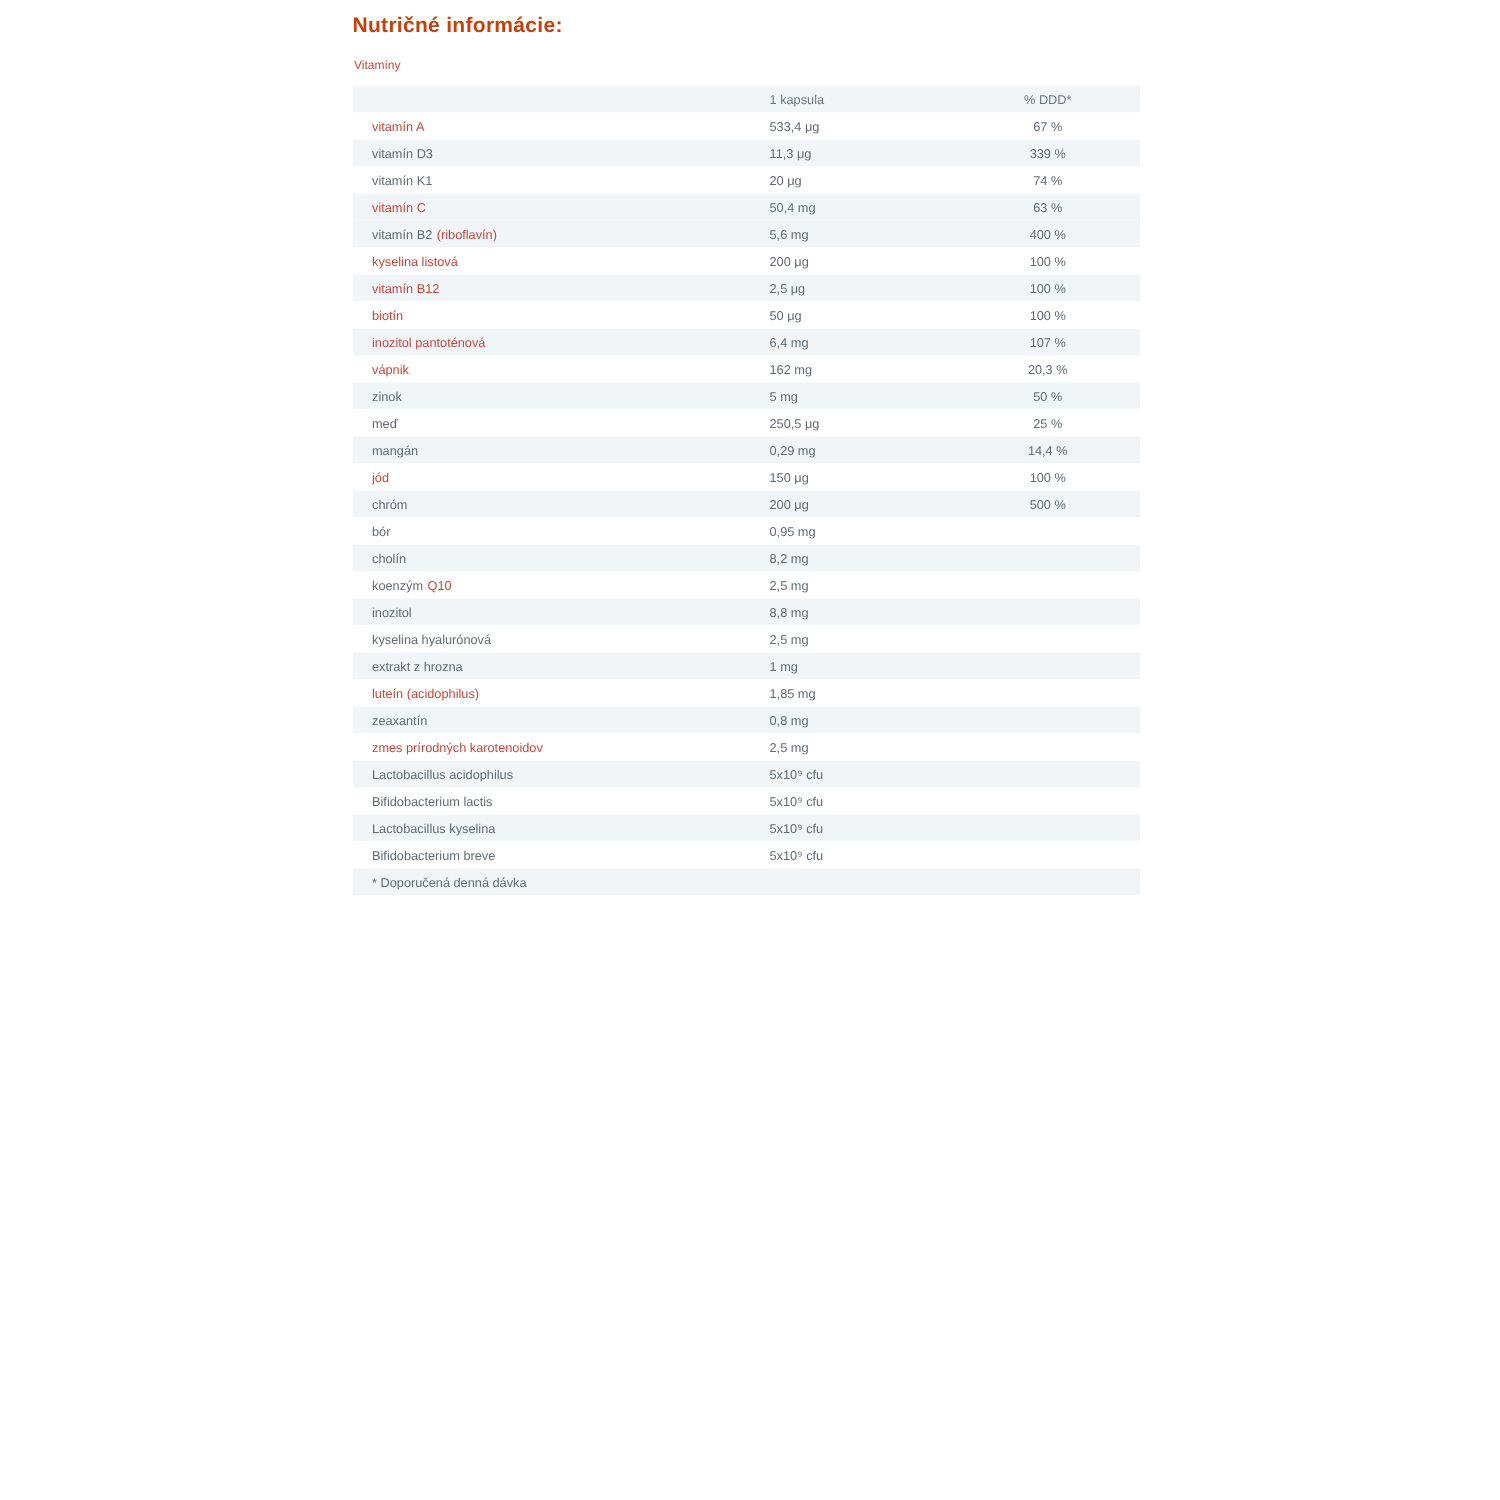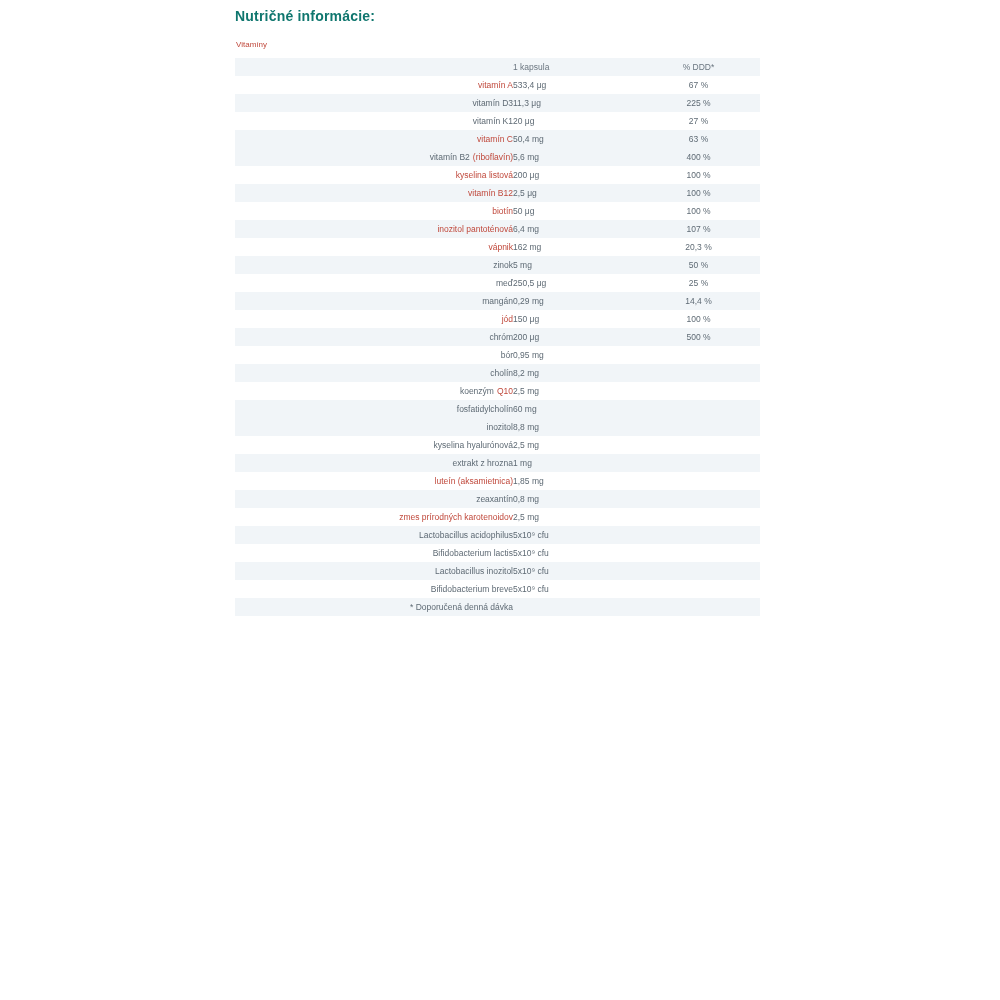--- a/index.html
+++ b/index.html
@@ -12,21 +12,21 @@
   }
   .page {
     position: absolute;
     left: 235px;
     top: 8px;
     width: 525px;
   }
   .page-title {
     font-size: 14px;
     font-weight: bold;
-    color: #0f766e;
+    color: #c2410c;
     margin: 0 0 9px 0;
     letter-spacing: 0.2px;
   }
   .sub-link {
     display: inline-block;
     font-size: 8px;
     color: #c0493c;
     text-decoration: none;
     margin: 0 0 9px 1px;
     cursor: pointer;
@@ -48,21 +48,21 @@
   .row.alt {
     background: #f1f5f8;
   }
   .row.header-row .cell {
     color: #6b7680;
   }
   .cell {
     white-space: nowrap;
     overflow: hidden;
   }
-  .cell.name { text-align: right; margin-left: 44px; }
+  .cell.name { text-align: left; }
   .cell.val  { text-align: left; }
   .cell.pct  { text-align: center; }
   .red-link {
     color: #c0493c;
     cursor: pointer;
   }
   .lbl-suffix { margin-left: 3px; }
   .footnote-row .cell {
     font-size: 8.5px;
     color: #5e6a74;
@@ -84,26 +84,26 @@
 
     <div id="rows">
         <div class="row">
           <div class="cell name"><span class="red-link">vitamín A</span></div>
           <div class="cell val">533,4 μg</div>
           <div class="cell pct">67 %</div>
         </div>
         <div class="row alt">
           <div class="cell name"><span>vitamín D3</span></div>
           <div class="cell val">11,3 μg</div>
-          <div class="cell pct">225 %</div>
+          <div class="cell pct">339 %</div>
         </div>
         <div class="row">
           <div class="cell name"><span>vitamín K1</span></div>
           <div class="cell val">20 μg</div>
-          <div class="cell pct">27 %</div>
+          <div class="cell pct">74 %</div>
         </div>
         <div class="row alt">
           <div class="cell name"><span class="red-link">vitamín C</span></div>
           <div class="cell val">50,4 mg</div>
           <div class="cell pct">63 %</div>
         </div>
         <div class="row alt">
           <div class="cell name"><span>vitamín B2</span><span class="lbl-suffix red-link">(riboflavín)</span></div>
           <div class="cell val">5,6 mg</div>
           <div class="cell pct">400 %</div>
@@ -167,41 +167,36 @@
           <div class="cell name"><span>cholín</span></div>
           <div class="cell val">8,2 mg</div>
           <div class="cell pct"></div>
         </div>
         <div class="row">
           <div class="cell name"><span>koenzým</span><span class="lbl-suffix red-link">Q10</span></div>
           <div class="cell val">2,5 mg</div>
           <div class="cell pct"></div>
         </div>
         <div class="row alt">
-          <div class="cell name"><span>fosfatidylcholín</span></div>
-          <div class="cell val">60 mg</div>
-          <div class="cell pct"></div>
-        </div>
-        <div class="row alt">
           <div class="cell name"><span>inozitol</span></div>
           <div class="cell val">8,8 mg</div>
           <div class="cell pct"></div>
         </div>
         <div class="row">
           <div class="cell name"><span>kyselina hyalurónová</span></div>
           <div class="cell val">2,5 mg</div>
           <div class="cell pct"></div>
         </div>
         <div class="row alt">
           <div class="cell name"><span>extrakt z hrozna</span></div>
           <div class="cell val">1 mg</div>
           <div class="cell pct"></div>
         </div>
         <div class="row">
-          <div class="cell name"><span class="red-link">luteín (aksamietnica)</span></div>
+          <div class="cell name"><span class="red-link">luteín (acidophilus)</span></div>
           <div class="cell val">1,85 mg</div>
           <div class="cell pct"></div>
         </div>
         <div class="row alt">
           <div class="cell name"><span>zeaxantín</span></div>
           <div class="cell val">0,8 mg</div>
           <div class="cell pct"></div>
         </div>
         <div class="row">
           <div class="cell name"><span class="red-link">zmes prírodných karotenoidov</span></div>
@@ -212,21 +207,21 @@
           <div class="cell name"><span>Lactobacillus acidophilus</span></div>
           <div class="cell val">5x10⁹ cfu</div>
           <div class="cell pct"></div>
         </div>
         <div class="row">
           <div class="cell name"><span>Bifidobacterium lactis</span></div>
           <div class="cell val">5x10⁹ cfu</div>
           <div class="cell pct"></div>
         </div>
         <div class="row alt">
-          <div class="cell name"><span>Lactobacillus inozitol</span></div>
+          <div class="cell name"><span>Lactobacillus kyselina</span></div>
           <div class="cell val">5x10⁹ cfu</div>
           <div class="cell pct"></div>
         </div>
         <div class="row">
           <div class="cell name"><span>Bifidobacterium breve</span></div>
           <div class="cell val">5x10⁹ cfu</div>
           <div class="cell pct"></div>
         </div>
       </div>
 

